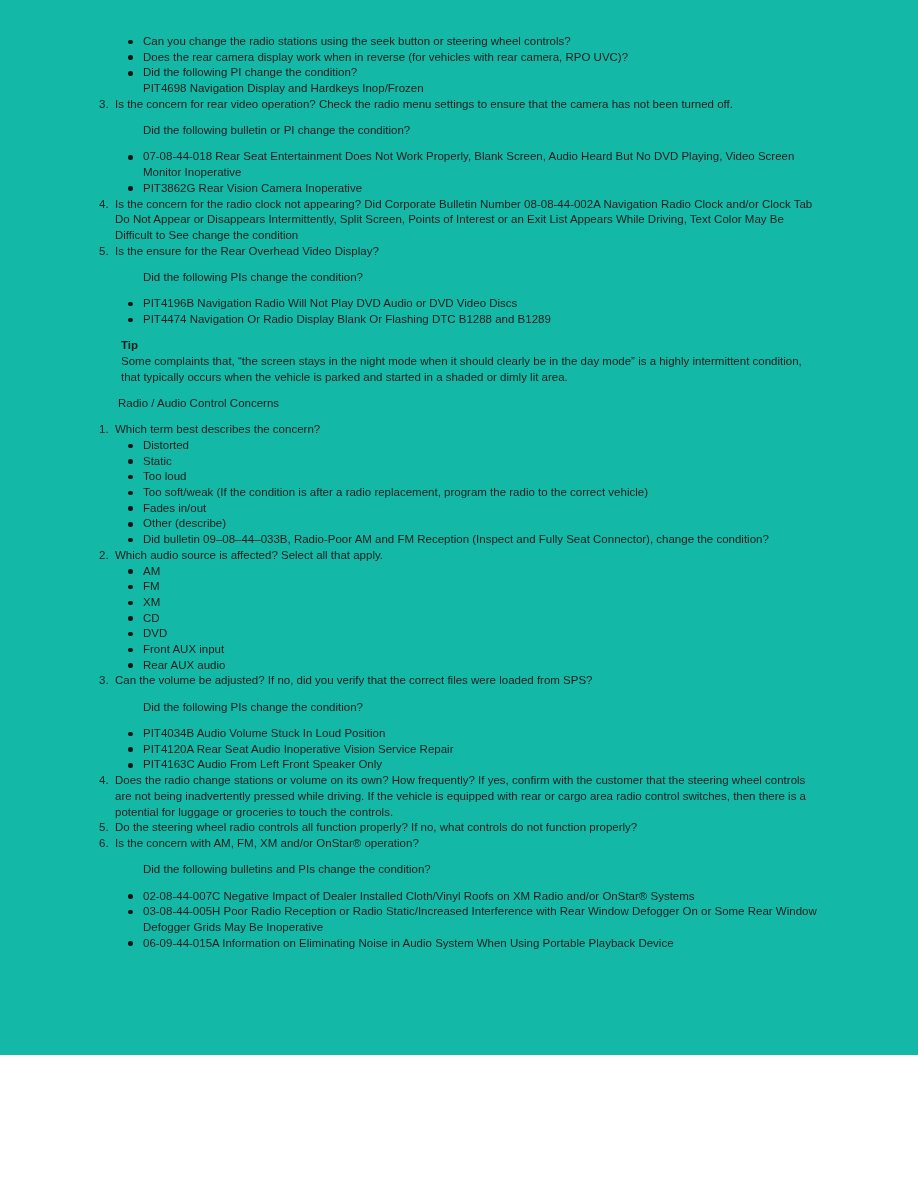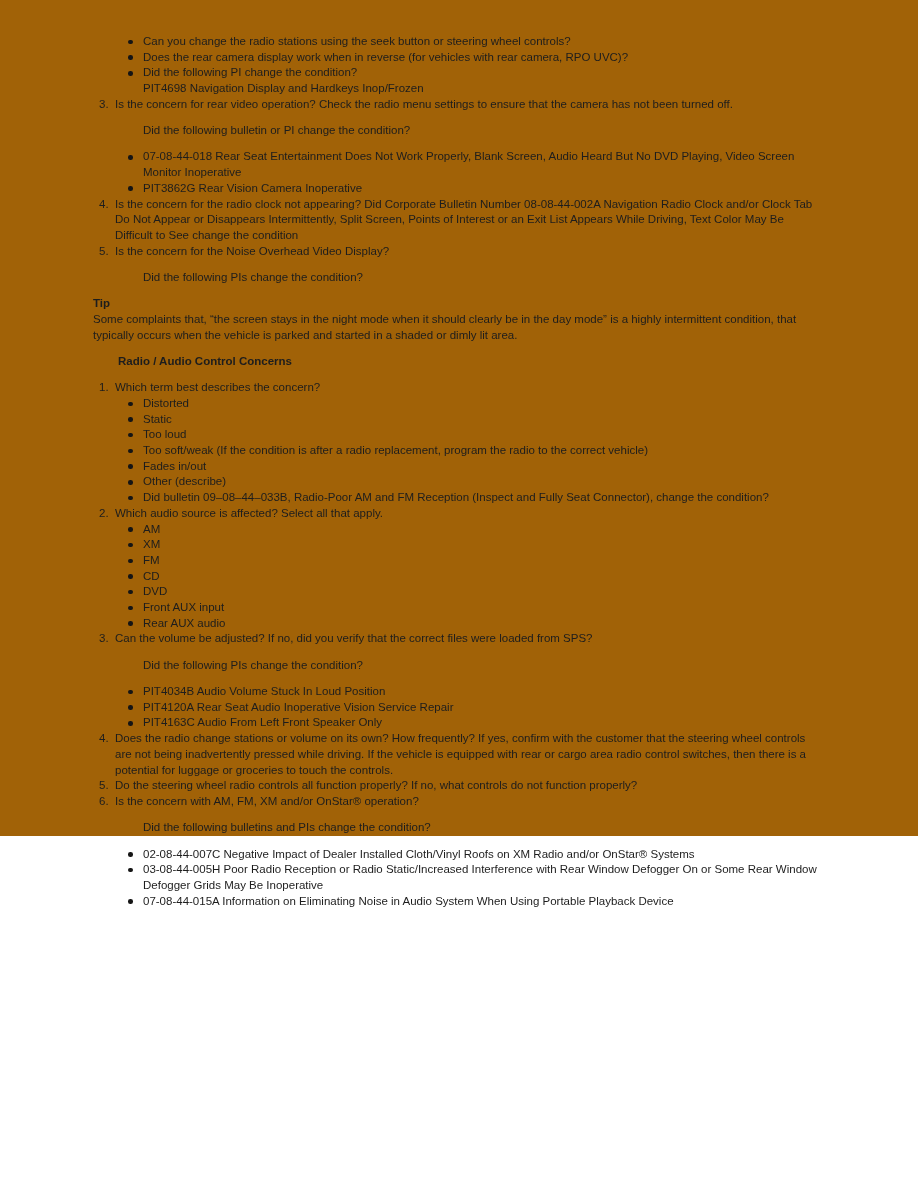--- a/index.html
+++ b/index.html
@@ -10,22 +10,22 @@
     position: relative;
     font-family: "Liberation Sans", sans-serif;
     font-size: 11.5px;
     line-height: 15.7px;
     color: #1d1d1d;
     overflow: hidden;
     -webkit-font-smoothing: antialiased;
   }
   .page {
     width: 918px;
-    height: 836px;
-    background: #a16207;
+    height: 1055px;
+    background: #14b8a6;
   }
   .content {
     padding: 34px 98px 0 93px;
   }
   
   .blk-bullets .b-item {
     display: flex;
     align-items: flex-start;
   }
   .b-dot {
@@ -54,26 +54,27 @@
   }
   .n-text {
     flex: 1 1 auto;
   }
   
   .q-heading {
     font-weight: 400;
     margin: 10.6px 0 10.6px 50px;
   }
   .s-heading {
-    font-weight: 700;
+    font-weight: 400;
     margin: 10.6px 0 10.6px 25px;
   }
   
   .tip {
     margin-top: 10.6px;
+    margin-left: 28px;
   }
   .tip-label {
     font-weight: 700;
   }
 </style>
 </head>
 <body>
 
 <div class="page">
   <div class="content">
@@ -106,23 +107,33 @@
           <span class="b-dot"></span>
           <div class="b-text">PIT3862G Rear Vision Camera Inoperative</div>
         </div>
       </div>
       <div class="blk-numbered">
         <div class="n-num">4.</div>
         <div class="n-text">Is the concern for the radio clock not appearing? Did Corporate Bulletin Number 08-08-44-002A Navigation Radio Clock and/or Clock Tab Do Not Appear or Disappears Intermittently, Split Screen, Points of Interest or an Exit List Appears While Driving, Text Color May Be Difficult to See change the condition</div>
       </div>
       <div class="blk-numbered">
         <div class="n-num">5.</div>
-        <div class="n-text">Is the concern for the Noise Overhead Video Display?</div>
+        <div class="n-text">Is the ensure for the Rear Overhead Video Display?</div>
       </div>
       <div class="q-heading">Did the following PIs change the condition?</div>
+      <div class="blk-bullets">
+        <div class="b-item">
+          <span class="b-dot"></span>
+          <div class="b-text">PIT4196B Navigation Radio Will Not Play DVD Audio or DVD Video Discs</div>
+        </div>
+        <div class="b-item">
+          <span class="b-dot"></span>
+          <div class="b-text">PIT4474 Navigation Or Radio Display Blank Or Flashing DTC B1288 and B1289</div>
+        </div>
+      </div>
       <div class="tip">
         <div class="tip-label">Tip</div>
         <div class="tip-text">Some complaints that, “the screen stays in the night mode when it should clearly be in the day mode” is a highly intermittent condition, that typically occurs when the vehicle is parked and started in a shaded or dimly lit area.</div>
       </div>
       <div class="s-heading">Radio / Audio Control Concerns</div>
       <div class="blk-numbered">
         <div class="n-num">1.</div>
         <div class="n-text">Which term best describes the concern?</div>
       </div>
       <div class="blk-bullets">
@@ -159,25 +170,25 @@
         <div class="n-num">2.</div>
         <div class="n-text">Which audio source is affected? Select all that apply.</div>
       </div>
       <div class="blk-bullets">
         <div class="b-item">
           <span class="b-dot"></span>
           <div class="b-text">AM</div>
         </div>
         <div class="b-item">
           <span class="b-dot"></span>
+          <div class="b-text">FM</div>
+        </div>
+        <div class="b-item">
+          <span class="b-dot"></span>
           <div class="b-text">XM</div>
-        </div>
-        <div class="b-item">
-          <span class="b-dot"></span>
-          <div class="b-text">FM</div>
         </div>
         <div class="b-item">
           <span class="b-dot"></span>
           <div class="b-text">CD</div>
         </div>
         <div class="b-item">
           <span class="b-dot"></span>
           <div class="b-text">DVD</div>
         </div>
         <div class="b-item">
@@ -225,17 +236,17 @@
         <div class="b-item">
           <span class="b-dot"></span>
           <div class="b-text">02-08-44-007C Negative Impact of Dealer Installed Cloth/Vinyl Roofs on XM Radio and/or OnStar® Systems</div>
         </div>
         <div class="b-item">
           <span class="b-dot"></span>
           <div class="b-text">03-08-44-005H Poor Radio Reception or Radio Static/Increased Interference with Rear Window Defogger On or Some Rear Window Defogger Grids May Be Inoperative</div>
         </div>
         <div class="b-item">
           <span class="b-dot"></span>
-          <div class="b-text">07-08-44-015A Information on Eliminating Noise in Audio System When Using Portable Playback Device</div>
+          <div class="b-text">06-09-44-015A Information on Eliminating Noise in Audio System When Using Portable Playback Device</div>
         </div>
       </div>
     </div>
 </div>
 
 </body></html>

